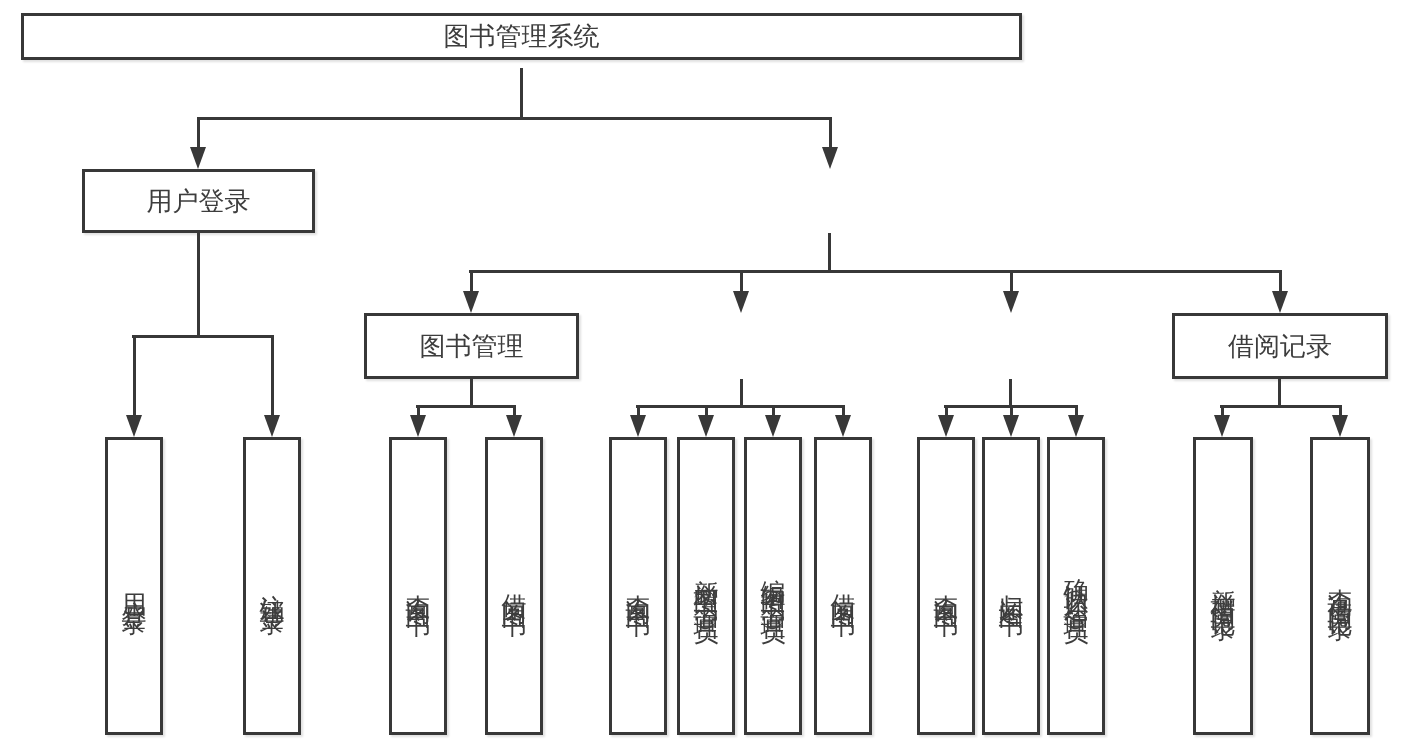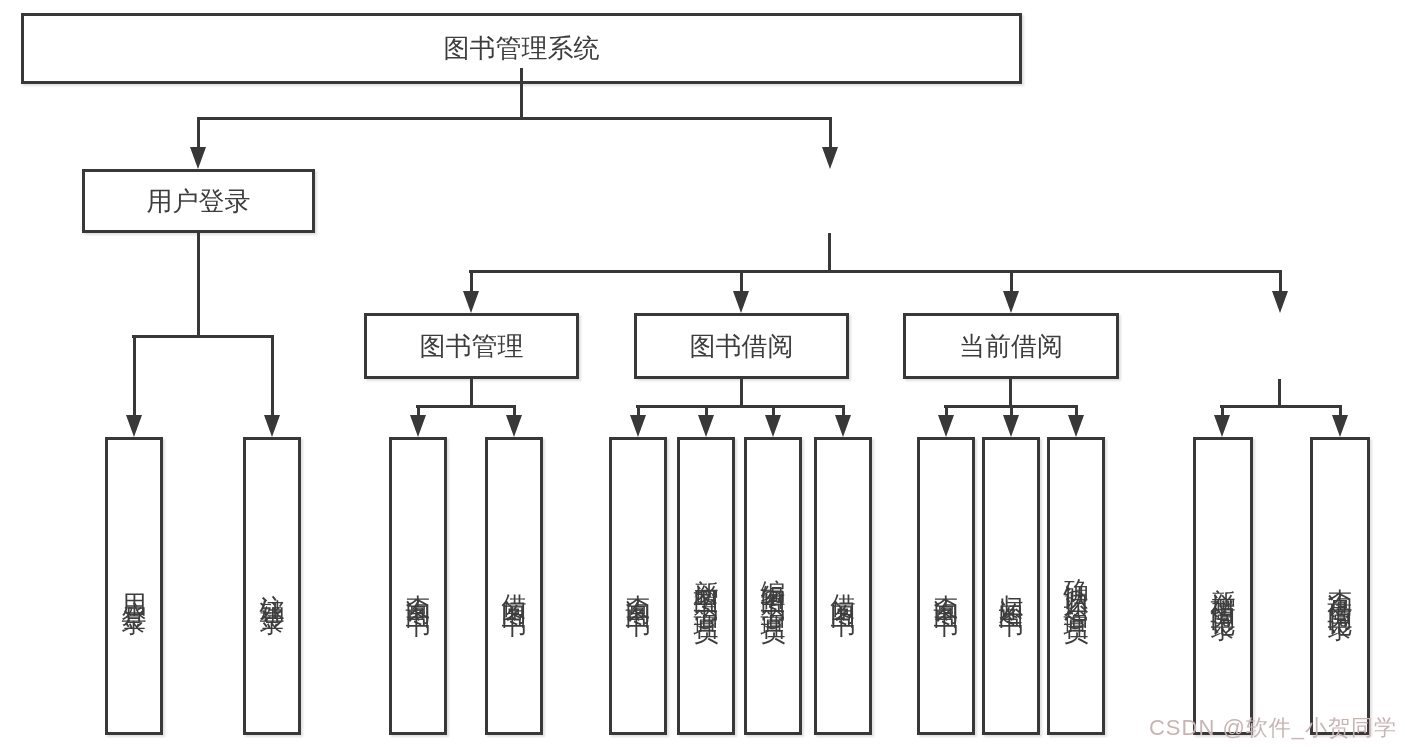--- a/index.html
+++ b/index.html
@@ -18,21 +18,21 @@
                border-left:8px solid transparent;border-right:8px solid transparent;
                border-top:22px solid #383838;}
   .watermark{position:absolute;right:8px;bottom:4px;font-size:22px;color:#c9b4b1;
              letter-spacing:1px;z-index:5;}
 </style>
 </head>
 <body>
 
 <div class="canvas">
 
-  <div class="node" style="left:21px;top:13px;width:1001px;height:71px;">图书管理系统</div>
+  <div class="node" style="left:21px;top:13px;width:1001px;height:47px;">图书管理系统</div>
 
   <div class="vl" style="left:520px;top:68px;height:50px;"></div>
   <div class="hl" style="left:197px;top:117px;width:635px;"></div>
   <div class="drop" style="left:196.5px;top:120px;height:27px;"></div>
   <div class="drop" style="left:828.5px;top:120px;height:27px;"></div>
 
   <div class="node" style="left:82px;top:169px;width:233px;height:64px;">用户登录</div>
 
   <div class="vl" style="left:197px;top:233px;height:105px;"></div>
   <div class="hl" style="left:132px;top:335px;width:142px;"></div>
@@ -40,22 +40,21 @@
   <div class="drop" style="left:270.5px;top:338px;height:77px;"></div>
 
   <div class="vl" style="left:828px;top:233px;height:40px;"></div>
   <div class="hl" style="left:469px;top:270px;width:813px;"></div>
   <div class="drop" style="left:469.5px;top:273px;height:18px;"></div>
   <div class="drop" style="left:739.5px;top:273px;height:18px;"></div>
   <div class="drop" style="left:1009.5px;top:273px;height:18px;"></div>
   <div class="drop" style="left:1278.5px;top:273px;height:18px;"></div>
 
   <div class="node" style="left:364px;top:313px;width:215px;height:66px;">图书管理</div>
-  <div class="node" style="left:634px;top:313px;width:215px;height:66px;">图书借阅</div>
-  <div class="node" style="left:903px;top:313px;width:216px;height:66px;">当前借阅</div>
+  <div class="node" style="left:1172px;top:313px;width:216px;height:66px;">借阅记录</div>
 
   <div class="vl" style="left:470px;top:379px;height:29px;"></div>
   <div class="hl" style="left:416px;top:405px;width:100px;"></div>
   <div class="drop" style="left:416.5px;top:408px;height:7px;"></div>
   <div class="drop" style="left:512.5px;top:408px;height:7px;"></div>
 
   <div class="vl" style="left:740px;top:379px;height:29px;"></div>
   <div class="hl" style="left:636px;top:405px;width:209px;"></div>
   <div class="drop" style="left:636.5px;top:408px;height:7px;"></div>
   <div class="drop" style="left:704.5px;top:408px;height:7px;"></div>
@@ -84,15 +83,14 @@
   <div class="node vnode" style="left:744px;top:437px;width:58px;height:298px;">编辑图书（管理员）</div>
   <div class="node vnode" style="left:814px;top:437px;width:58px;height:298px;">借阅图书</div>
 
   <div class="node vnode" style="left:917px;top:437px;width:58px;height:298px;">查询图书</div>
   <div class="node vnode" style="left:982px;top:437px;width:58px;height:298px;">归还图书</div>
   <div class="node vnode" style="left:1047px;top:437px;width:58px;height:298px;">确认归还（管理员）</div>
 
   <div class="node vnode" style="left:1193px;top:437px;width:60px;height:298px;">新增借阅记录</div>
   <div class="node vnode" style="left:1310px;top:437px;width:60px;height:298px;">查询借阅记录</div>
 
-  <div class="watermark">CSDN @软件_小贺同学</div>
 
 </div>
 
 </body></html>

